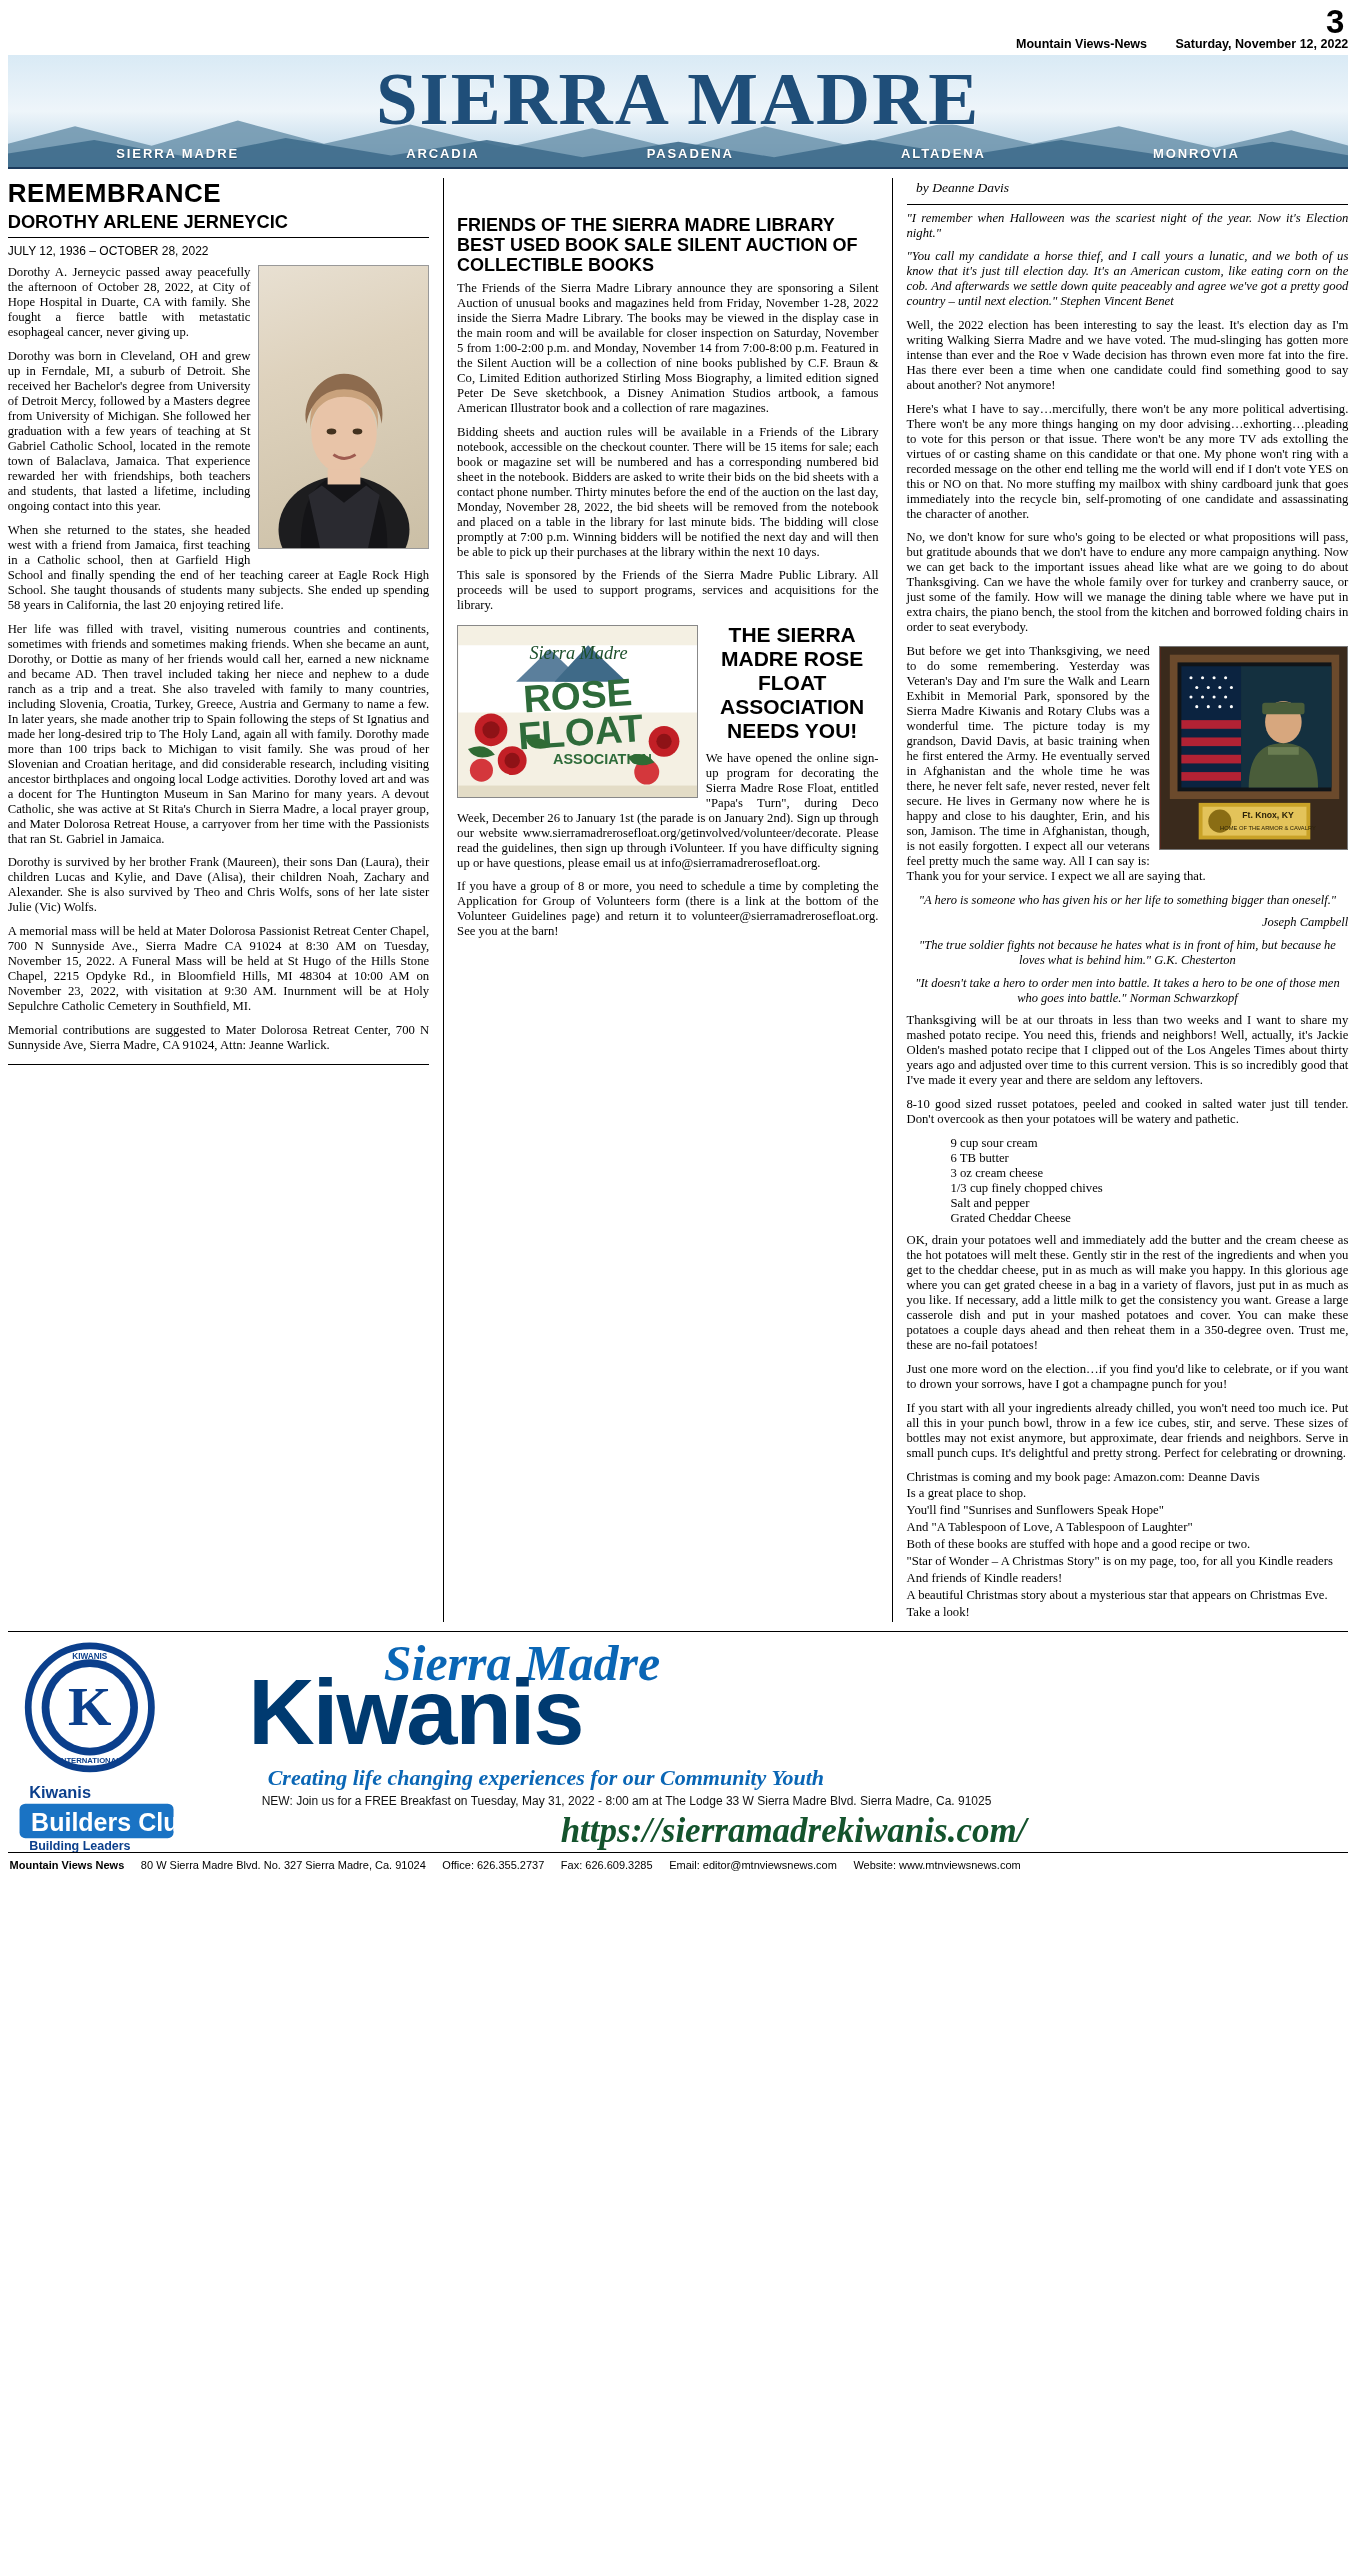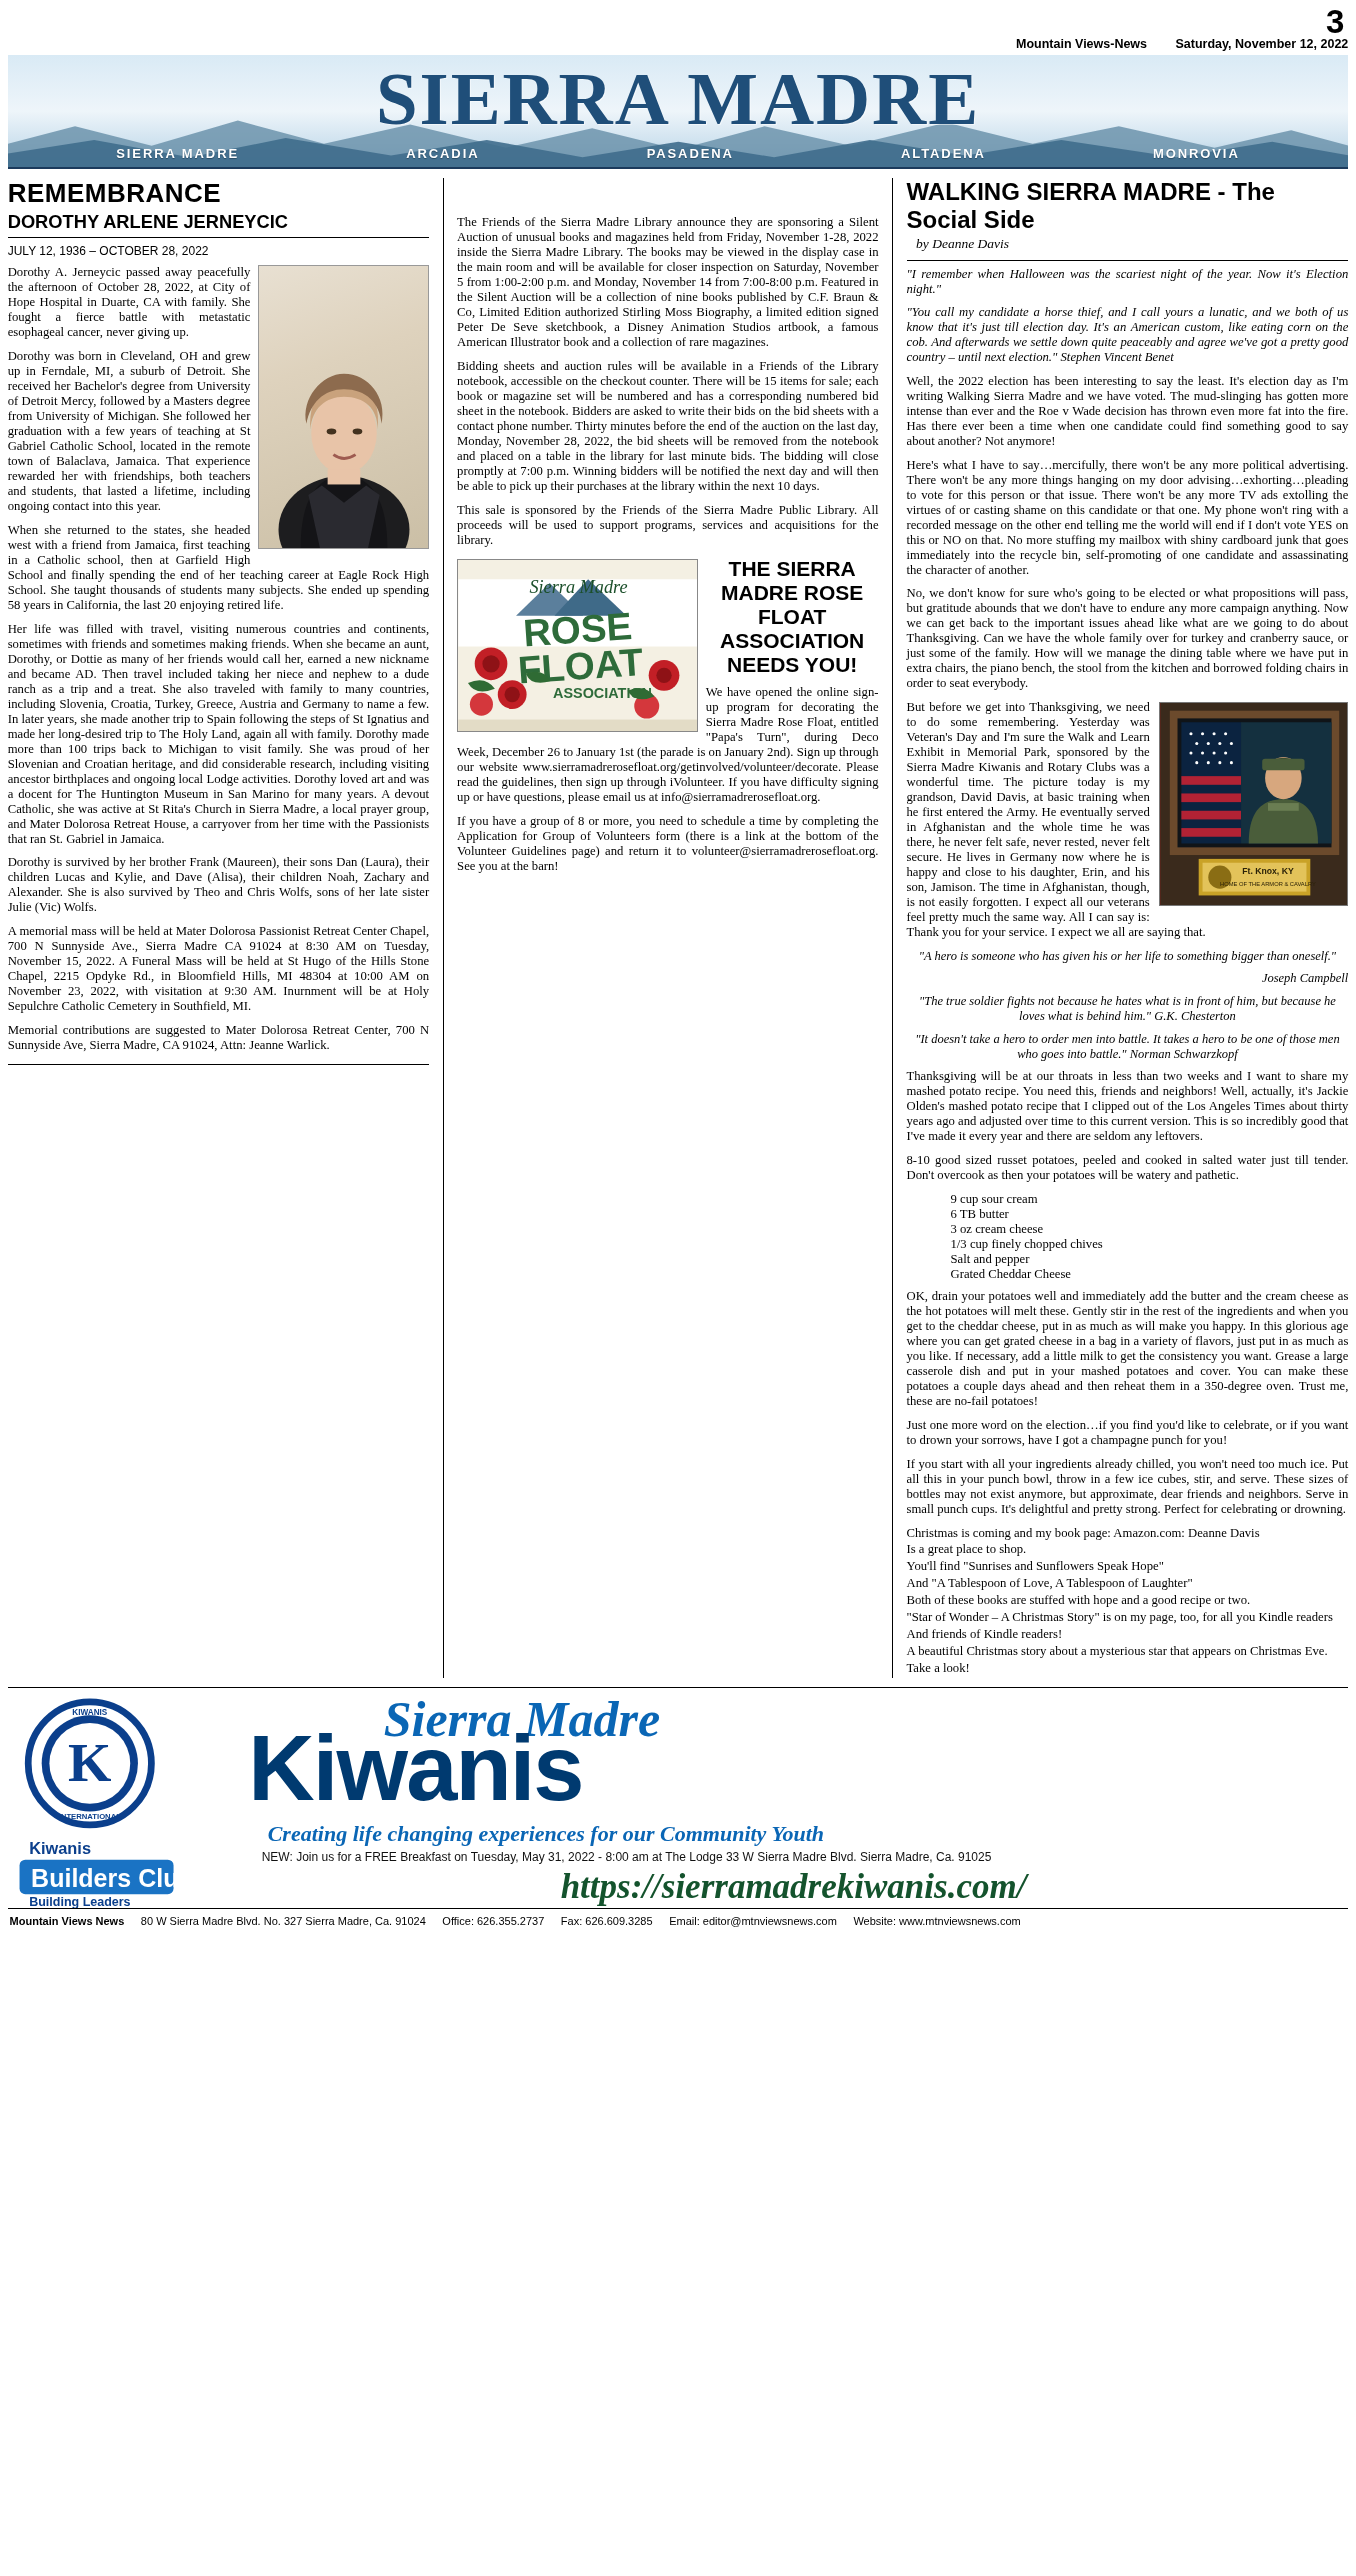--- a/index.html
+++ b/index.html
@@ -159,20 +159,21 @@
       </div>
 
       <div class="rule" style="margin-top:11.6px"></div>
     </div>
 
     <div class="divider-v"></div>
 
     <div class="colB">
 
       <div style="height:37px"></div>
+      <div class="blockhead" style="margin-top:0">FRIENDS OF THE SIERRA MADRE LIBRARY BEST USED BOOK SALE SILENT AUCTION OF COLLECTIBLE BOOKS</div>
 
       <p class="body">The Friends of the Sierra Madre Library announce they are sponsoring a Silent Auction of unusual books and magazines held from Friday, November 1-28, 2022 inside the Sierra Madre Library.  The books may be viewed in the display case in the main room and will be available for closer inspection on Saturday, November 5 from 1:00-2:00 p.m. and Monday, November 14 from 7:00-8:00 p.m.  Featured in the Silent Auction will be a collection of nine books published by C.F. Braun &amp; Co, Limited Edition authorized Stirling Moss Biography, a limited edition signed Peter De Seve sketchbook, a Disney Animation Studios artbook, a famous American Illustrator book and a collection of rare magazines.</p>
       <p class="body">Bidding sheets and auction rules will be available in a Friends of the Library notebook, accessible on the checkout counter. There will be 15 items for sale; each book or magazine set will be numbered and has a corresponding numbered bid sheet in the notebook. Bidders are asked to write their bids on the bid sheets with a contact phone number. Thirty minutes before the end of the auction on the last day, Monday, November 28, 2022, the bid sheets will be removed from the notebook and placed on a table in the library for last minute bids. The bidding will close promptly at 7:00 p.m. Winning bidders will be notified the next day and will then be able to pick up their purchases at the library within the next 10 days.</p>
       <p class="body">This sale is sponsored by the Friends of the Sierra Madre Public Library. All proceeds will be used to support programs, services and acquisitions for the library.</p>
 
       <div class="rose-wrap">
         <div class="rose-img">
           <svg viewBox="0 0 250 180" width="241" height="173">
             <rect width="250" height="180" fill="#f4f0e3"></rect>
             <path d="M0,20 L250,20 L250,90 L0,90 Z" fill="#ffffff"></path>
@@ -203,21 +204,20 @@
         <div class="rose-head">THE SIERRA MADRE ROSE FLOAT ASSOCIATION NEEDS YOU!</div>
         <p class="body">We have opened the online sign-up program for decorating the Sierra Madre Rose Float, entitled "Papa's Turn", during Deco Week, December 26 to January 1st (the parade is on January 2nd).  Sign up through our website www.sierramadrerosefloat.org/getinvolved/volunteer/decorate.  Please read the guidelines, then sign up through iVolunteer.  If you have difficulty signing up or have questions, please email us at info@sierramadrerosefloat.org.</p>
         <p class="body" style="clear:both">If you have a group of 8 or more, you need to schedule a time by completing the Application for Group of Volunteers form (there is a link at the bottom of the Volunteer Guidelines page) and return it to volunteer@sierramadrerosefloat.org.  See you at the barn!</p>
       </div>
     </div>
 
     <div class="divider-v"></div>
 
     <div class="colC">
 
-      <h1 class="walking">WALKING SIERRA MADRE - The Social Side</h1>
       <div class="byline">by Deanne Davis</div>
       <div class="rule"></div>
 
       <p class="body ital">"I remember when Halloween was the scariest night of the year. Now it's Election night."</p>
       <p class="body ital">"You call my candidate a horse thief, and I call yours a lunatic, and we both of us know that it's just till election day. It's an American custom, like eating corn on the cob. And afterwards we settle down quite peaceably and agree we've got a pretty good country – until next election." Stephen Vincent Benet</p>
       <p class="body">Well, the 2022 election has been interesting to say the least. It's election day as I'm writing Walking Sierra Madre and we have voted. The mud-slinging has gotten more intense than ever and the Roe v Wade decision has thrown even more fat into the fire. Has there ever been a time when one candidate could find something good to say about another? Not anymore!</p>
       <p class="body">Here's what I have to say…mercifully, there won't be any more political advertising. There won't be any more things hanging on my door advising…exhorting…pleading to vote for this person or that issue. There won't be any more TV ads extolling the virtues of or casting shame on this candidate or that one. My phone won't ring with a recorded message on the other end telling me the world will end if I don't vote YES on this or NO on that. No more stuffing my mailbox with shiny cardboard junk that goes immediately into the recycle bin, self-promoting of one candidate and assassinating the character of another.</p>
       <p class="body">No, we don't know for sure who's going to be elected or what propositions will pass, but gratitude abounds that we don't have to endure any more campaign anything. Now we can get back to the important issues ahead like what are we going to do about Thanksgiving. Can we have the whole family over for turkey and cranberry sauce, or just some of the family. How will we manage the dining table where we have put in extra chairs, the piano bench, the stool from the kitchen and borrowed folding chairs in order to seat everybody.</p>
 
       <div class="soldier-photo">

